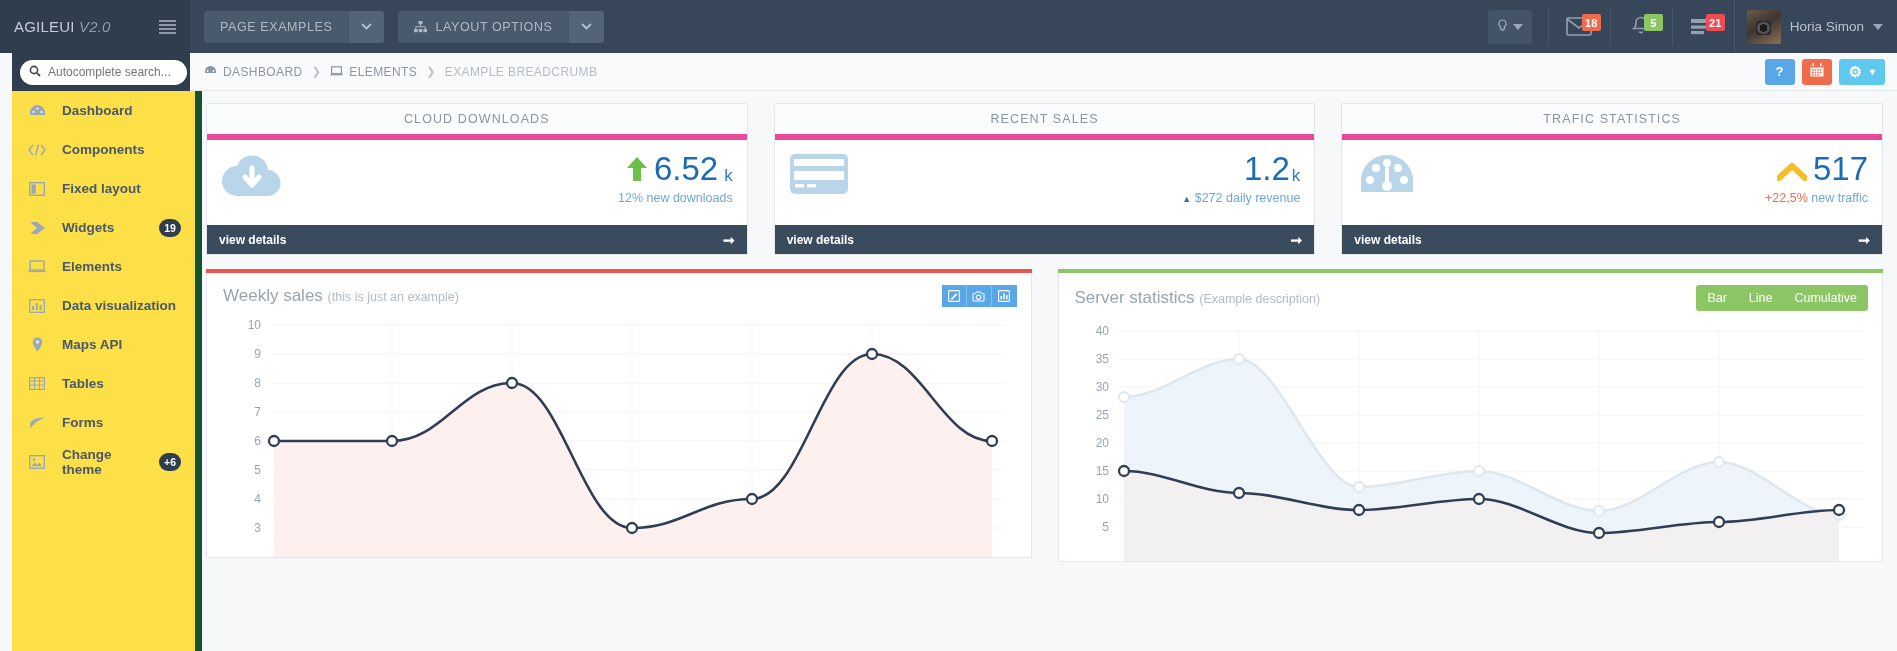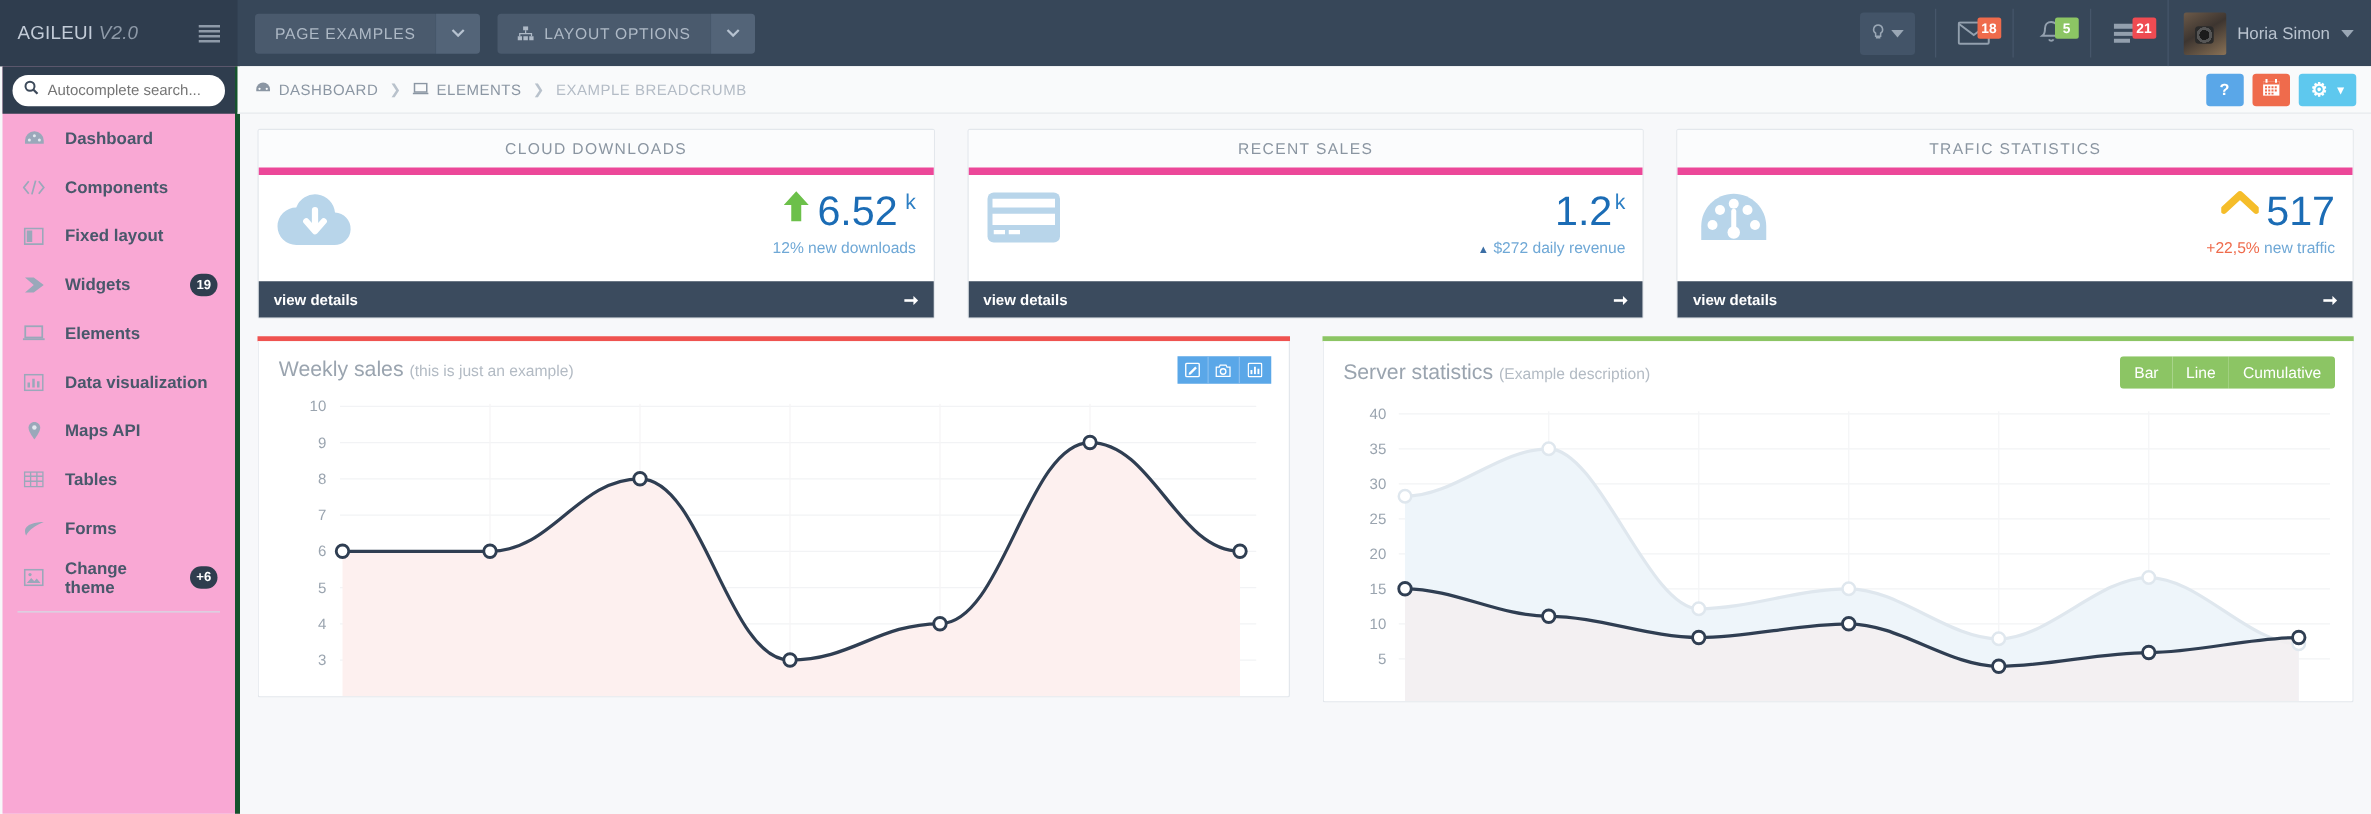--- a/index.html
+++ b/index.html
@@ -64,22 +64,22 @@
     content: ""; position: absolute; left: 9px; top: 11px;
     width: 15px; height: 14px; border-radius: 3px;
     background: radial-gradient(circle at 50% 50%, #1c1c1c 0 38%, #555 39% 60%, #2a2a2a 61%);
   }
   #username { color: #b9c3cf; font-size: 13.5px; }
   .chev { width: 0; height: 0; border-left: 5px solid transparent;
           border-right: 5px solid transparent; border-top: 6px solid #9aa7b5; }
 
   
   #sidebar {
-    position: absolute; top: 53px; left: 2px; width: 190px; height: 598px;
-    background: #f9a8d4; border-right: 4px solid #14532d;
+    position: absolute; top: 53px; left: 12px; width: 190px; height: 598px;
+    background: #fde047; border-right: 7px solid #14532d;
   }
   #searchwrap { height: 38px; background: #2f3d4e; display: flex; align-items: center; padding: 0 8px; }
   #searchbox {
     background: #fff; border-radius: 14px; height: 25px; width: 100%;
     display: flex; align-items: center; padding: 0 9px; gap: 7px;
   }
   #searchbox input {
     border: 0; outline: 0; font-size: 12px; color: #8d98a5; width: 100%;
     font-family: "Liberation Sans", sans-serif; background: transparent;
   }
@@ -121,21 +121,21 @@
     display: flex; flex-direction: column;
   }
   .card-head {
     height: 36px; display: flex; align-items: center; justify-content: center;
     border-bottom: 6px solid #ec4899; color: #8a95a1;
     font-size: 12.5px; letter-spacing: 1.1px; background: #fbfcfd;
   }
   .card-body { display: flex; align-items: flex-start; padding: 12px 14px 10px; height: 85px; }
   .card-icon { width: 72px; color: #b8d5ea; display: flex; align-items: center; }
   .card-stat { margin-left: auto; text-align: right; }
-  .stat-row { display: flex; align-items: flex-start; justify-content: flex-end; gap: 6px; }
+  .stat-row { display: flex; align-items: flex-end; justify-content: flex-end; gap: 6px; }
   .stat-num { color: #1b6cb5; font-size: 33px; line-height: 34px; font-weight: normal; }
   .stat-unit { color: #2d7fc4; font-size: 17px; }
   .stat-sub { font-size: 12.5px; margin-top: 5px; color: #6fa8d6; }
   .card-foot {
     margin-top: auto; height: 29px; background: #3b4b5e; color: #fff;
     display: flex; align-items: center; padding: 0 12px; font-size: 12px;
     font-weight: bold; cursor: pointer;
   }
   .card-foot .arrow { margin-left: auto; font-size: 14px; }
 

